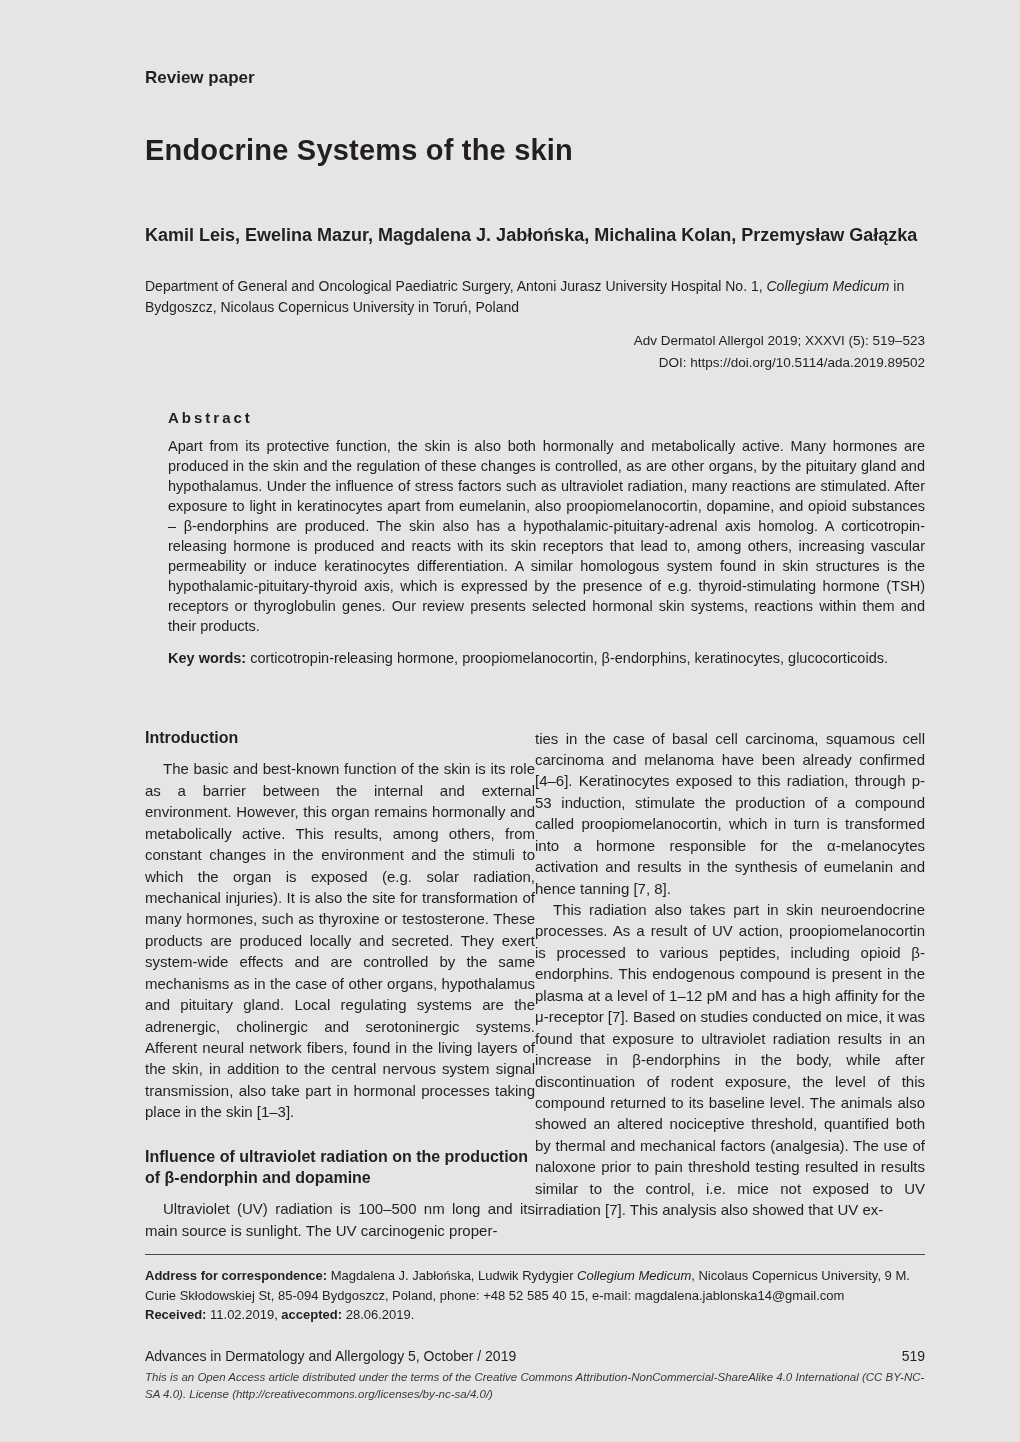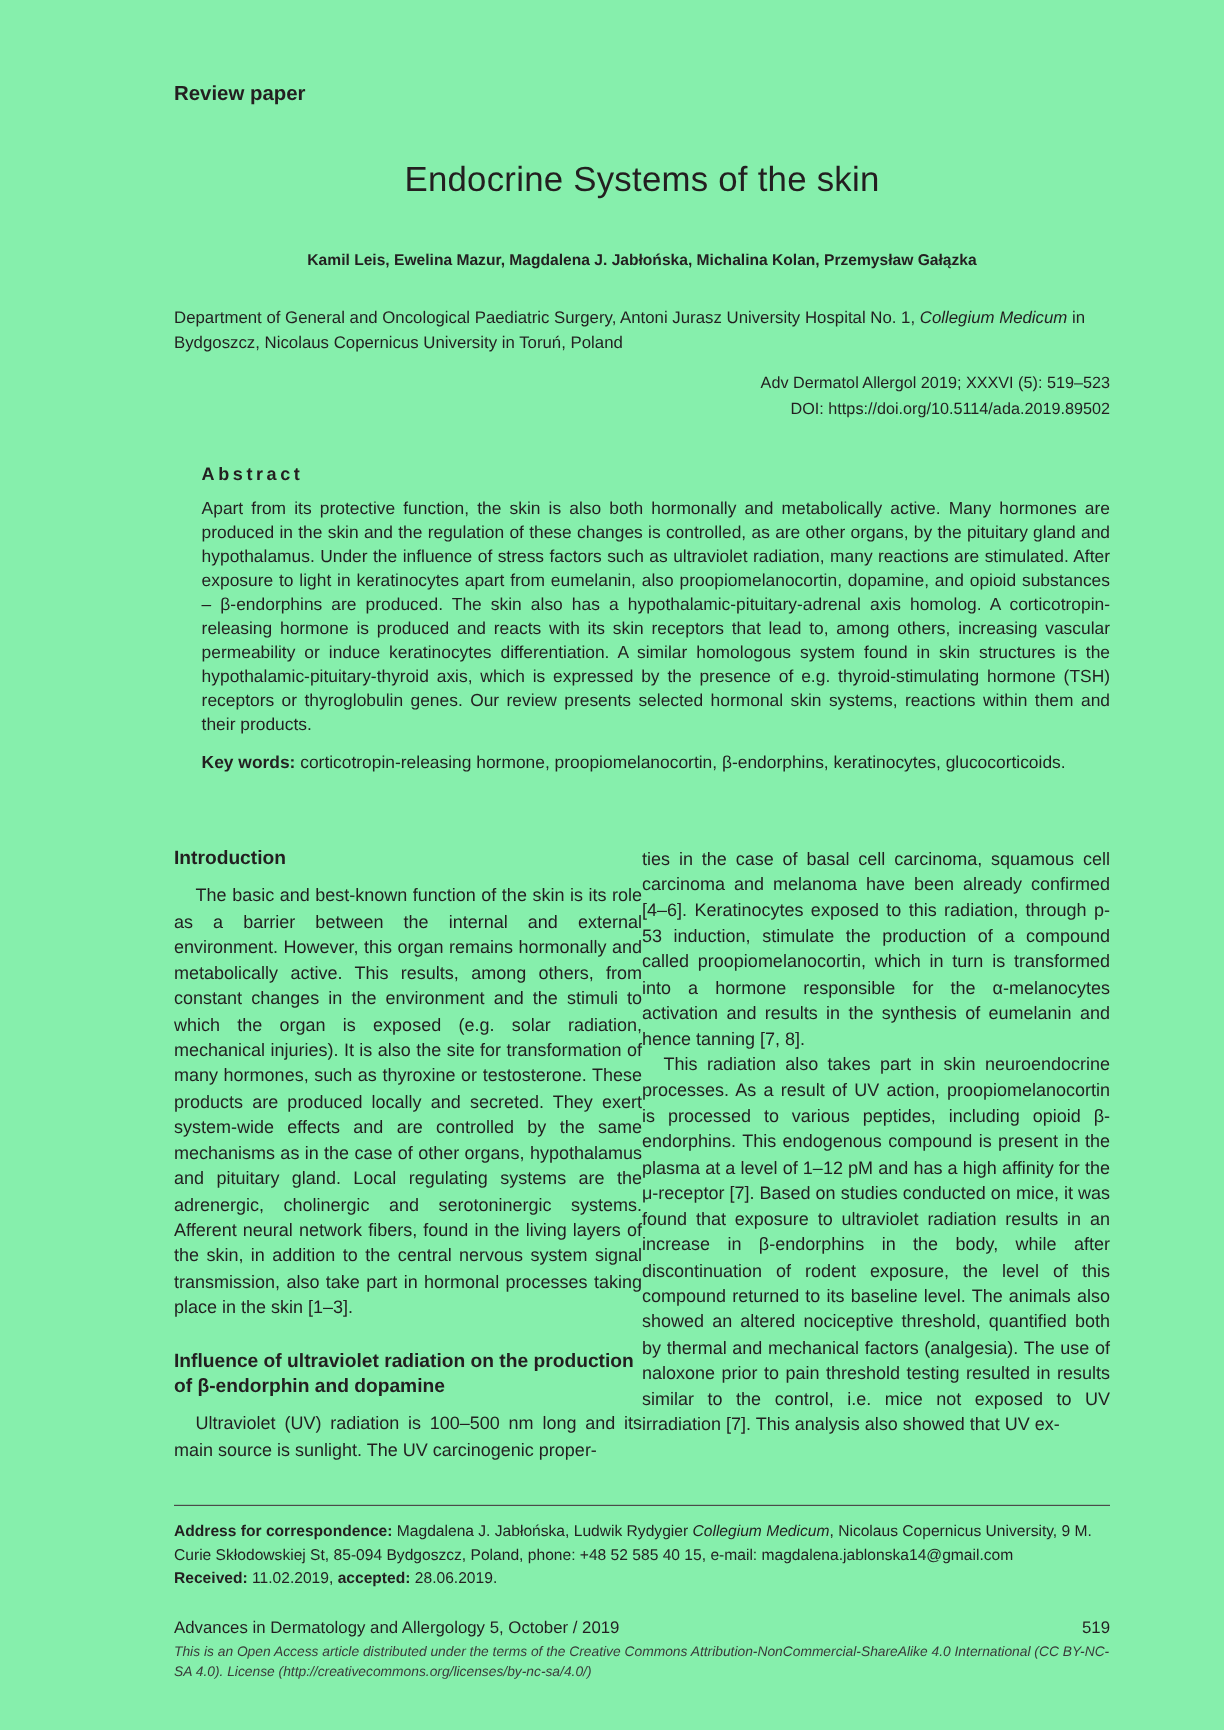--- a/index.html
+++ b/index.html
@@ -1,29 +1,29 @@
 <!DOCTYPE html>
 <html><head>
 <meta charset="utf-8">
 <style>
   * { box-sizing: border-box; }
   html, body { margin: 0; padding: 0; background: #ffffff; }
   .page {
     position: relative;
     width: 1020px;
     height: 1442px;
-    background: #86efac;
+    background: #e5e5e5;
     font-family: "Liberation Sans", sans-serif;
     color: #231f20;
     overflow: hidden;
   }
   .content { padding: 68px 95px 0 145px; }
   .kicker { font-size: 17px; font-weight: bold; }
-  .title { font-size: 29px; font-weight: normal; margin: 46px 0 12px 0; letter-spacing: 0.2px; text-align: center; }
-  .authors { margin-top: 42px; font-size: 13px; font-weight: bold; text-align: center; }
+  .title { font-size: 29px; font-weight: bold; margin: 46px 0 12px 0; letter-spacing: 0.2px; }
+  .authors { margin-top: 58px; font-size: 18px; font-weight: bold; }
   .affiliation { margin-top: 30px; font-size: 14px; line-height: 1.5; }
   .citation { margin-top: 12px; text-align: right; font-size: 13.5px; line-height: 1.65; }
   .abstract { margin-top: 34px; padding-left: 23px; }
   .abstract-heading { font-size: 15px; font-weight: bold; letter-spacing: 3px; }
   .abstract-text { margin: 10px 0 0 0; font-size: 14.5px; line-height: 1.38; text-align: justify; }
   .keywords { margin: 12px 0 0 0; font-size: 14.5px; line-height: 1.38; text-align: justify; }
   .columns { display: flex; margin-top: 60px; }
   .col { flex: 1; font-size: 15px; line-height: 1.43; text-align: justify; min-width: 0; }
   .col-heading { font-size: 16px; font-weight: bold; margin: 0 0 10px 0; text-align: left; line-height: 1.3; }
   .subheading { margin-top: 24px; }

